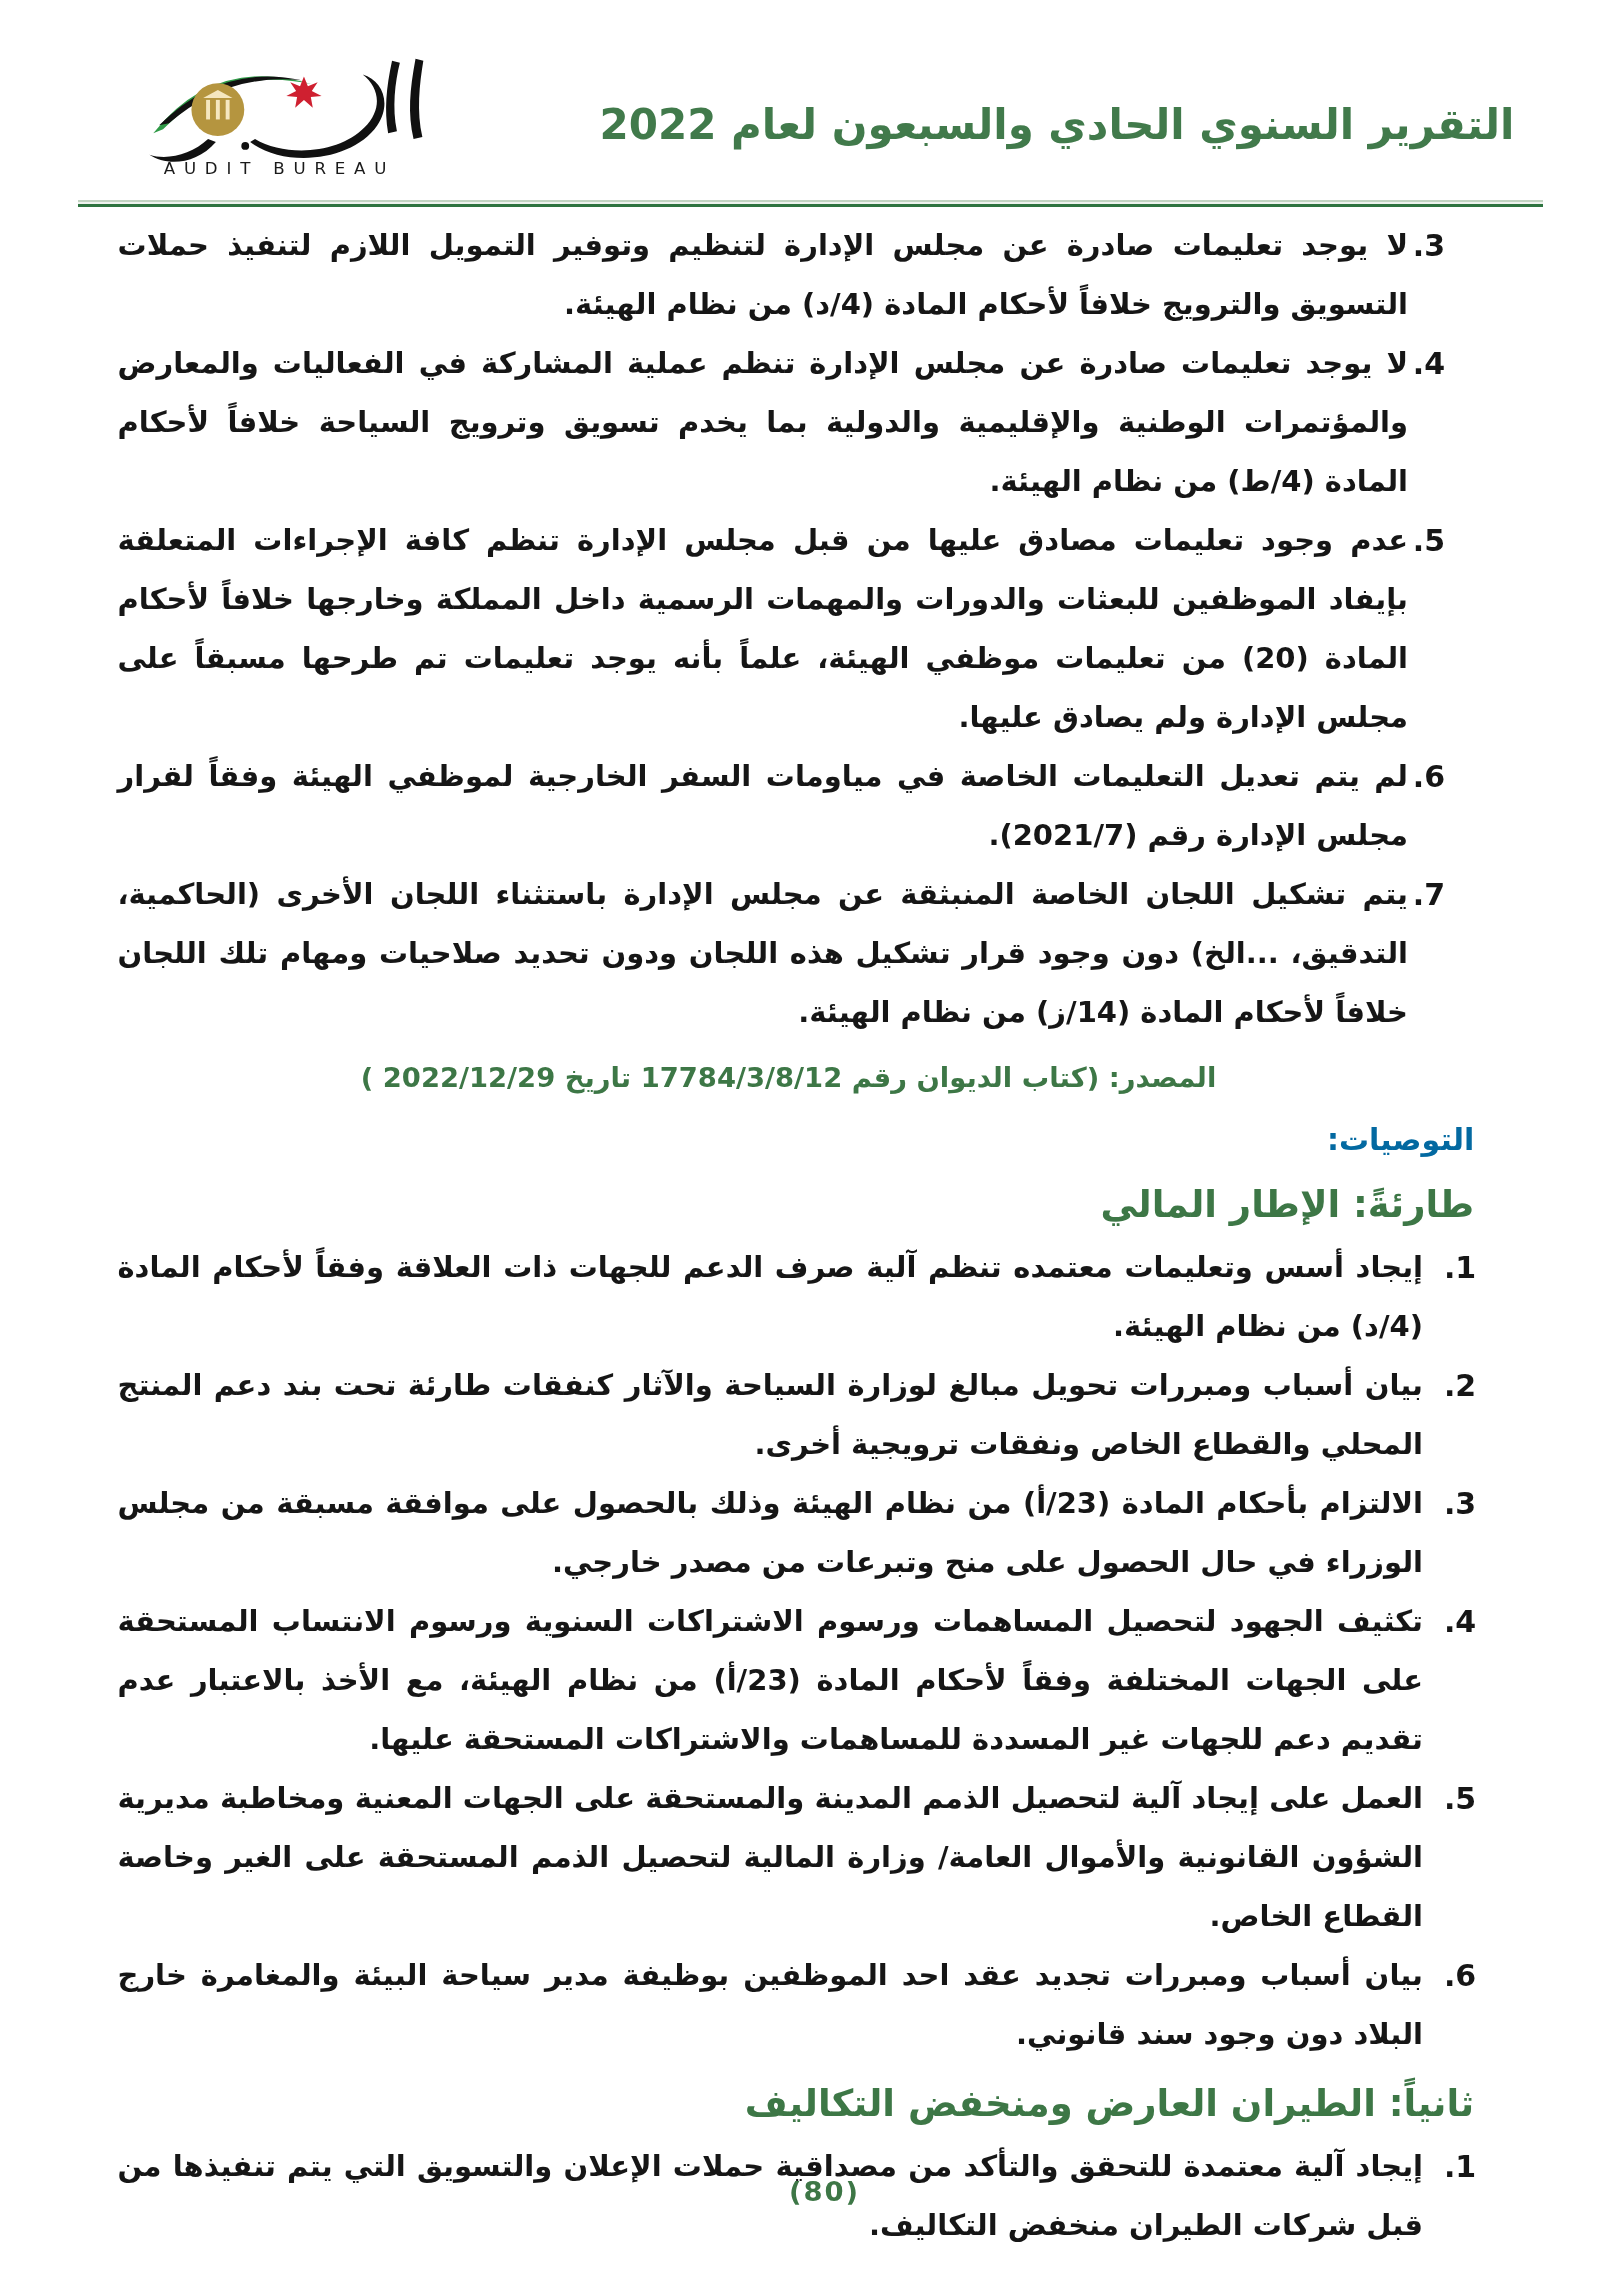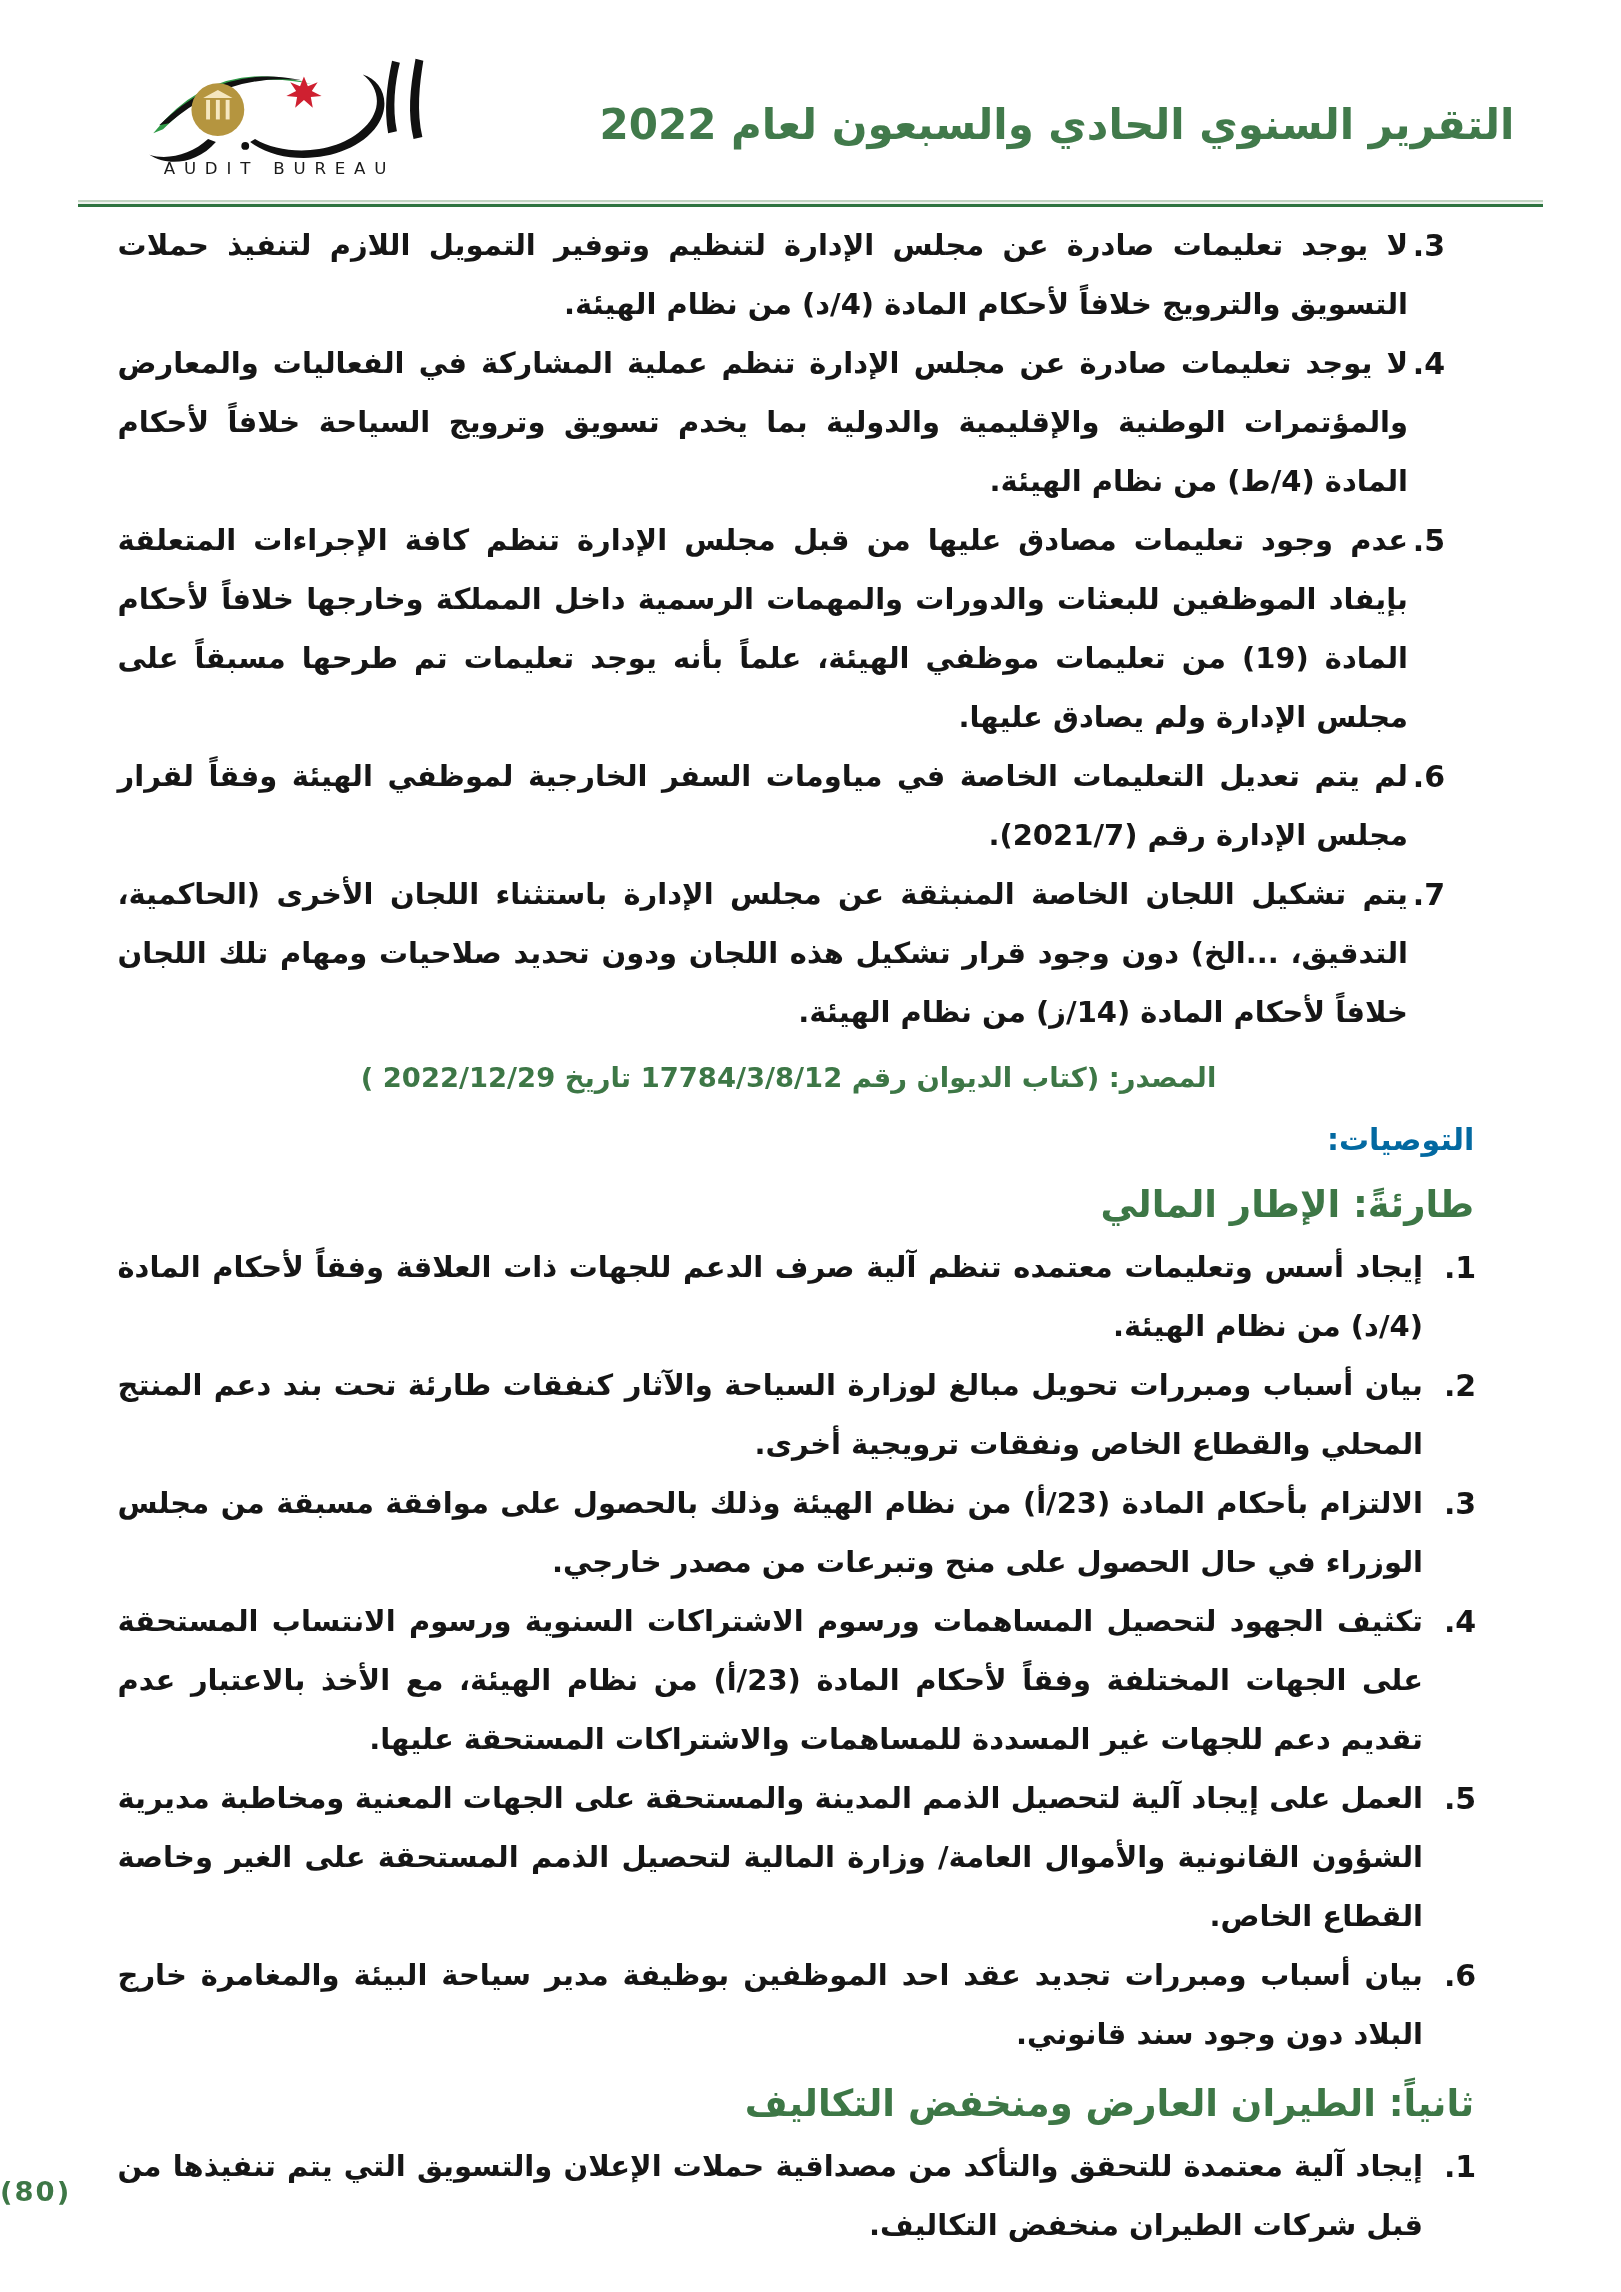--- a/index.html
+++ b/index.html
@@ -34,22 +34,22 @@
   .f-item .txt{padding:0 76px 0 24.5px;}
   .r-item .txt{padding:0 61px 0 24.5px;}
   .source{
     margin-top:4.9px;font-size:27.4px;line-height:61px;font-weight:700;
     color:#3d7746;text-align:center;
   }
   .rec-label{font-size:30px;line-height:63px;font-weight:700;color:#0369a1;margin-right:9.8px;}
   .sec-title{font-size:37px;line-height:67px;font-weight:700;color:#3d7746;margin-right:9.8px;}
   .sec-title.second{margin-top:5.9px;}
   .page-num{
-    position:absolute;left:0;right:0;bottom:86px;text-align:left;
-    font-size:27.4px;font-weight:700;color:#3d7746;direction:ltr;letter-spacing:2px;
+    position:absolute;left:0;right:0;bottom:86px;text-align:center;
+    font-size:27.4px;font-weight:700;color:#3d7746;direction:ltr;letter-spacing:2px;padding-left:28px;
   }
 </style>
 </head>
 <body>
 
 <div class="page">
 
   <div class="header">
 
     <div class="logo">
@@ -90,21 +90,21 @@
       <div class="item f-item">
         <span class="num">3.</span>
         <div class="txt">لا يوجد تعليمات صادرة عن مجلس الإدارة لتنظيم وتوفير التمويل اللازم لتنفيذ حملات التسويق والترويج خلافاً لأحكام المادة (4/د) من نظام الهيئة.</div>
       </div>
       <div class="item f-item">
         <span class="num">4.</span>
         <div class="txt">لا يوجد تعليمات صادرة عن مجلس الإدارة تنظم عملية المشاركة في الفعاليات والمعارض والمؤتمرات الوطنية والإقليمية والدولية بما يخدم تسويق وترويج السياحة خلافاً لأحكام المادة (4/ط) من نظام الهيئة.</div>
       </div>
       <div class="item f-item">
         <span class="num">5.</span>
-        <div class="txt">عدم وجود تعليمات مصادق عليها من قبل مجلس الإدارة تنظم كافة الإجراءات المتعلقة بإيفاد الموظفين للبعثات والدورات والمهمات الرسمية داخل المملكة وخارجها خلافاً لأحكام المادة (19) من تعليمات موظفي الهيئة، علماً بأنه يوجد تعليمات تم طرحها مسبقاً على مجلس الإدارة ولم يصادق عليها.</div>
+        <div class="txt">عدم وجود تعليمات مصادق عليها من قبل مجلس الإدارة تنظم كافة الإجراءات المتعلقة بإيفاد الموظفين للبعثات والدورات والمهمات الرسمية داخل المملكة وخارجها خلافاً لأحكام المادة (20) من تعليمات موظفي الهيئة، علماً بأنه يوجد تعليمات تم طرحها مسبقاً على مجلس الإدارة ولم يصادق عليها.</div>
       </div>
       <div class="item f-item">
         <span class="num">6.</span>
         <div class="txt">لم يتم تعديل التعليمات الخاصة في مياومات السفر الخارجية لموظفي الهيئة وفقاً لقرار مجلس الإدارة رقم (2021/7).</div>
       </div>
       <div class="item f-item">
         <span class="num">7.</span>
         <div class="txt">يتم تشكيل اللجان الخاصة المنبثقة عن مجلس الإدارة باستثناء اللجان الأخرى (الحاكمية، التدقيق، ...الخ) دون وجود قرار تشكيل هذه اللجان ودون تحديد صلاحيات ومهام تلك اللجان خلافاً لأحكام المادة (14/ز) من نظام الهيئة.</div>
       </div>
     </div>

